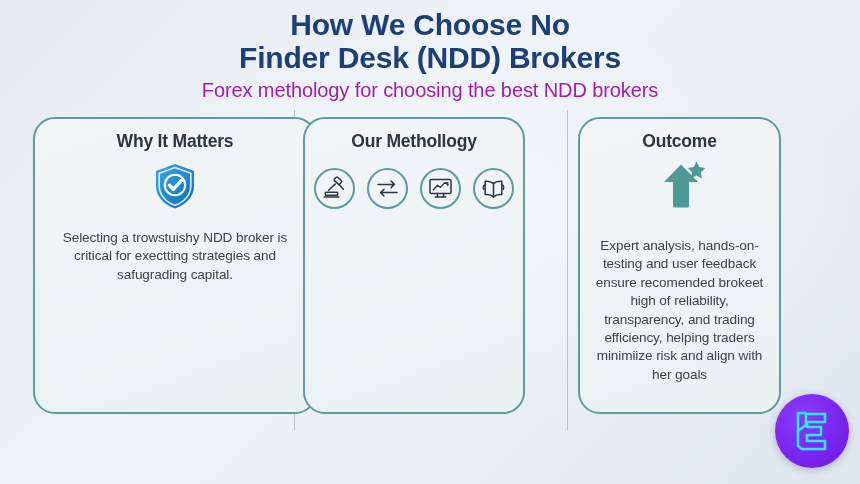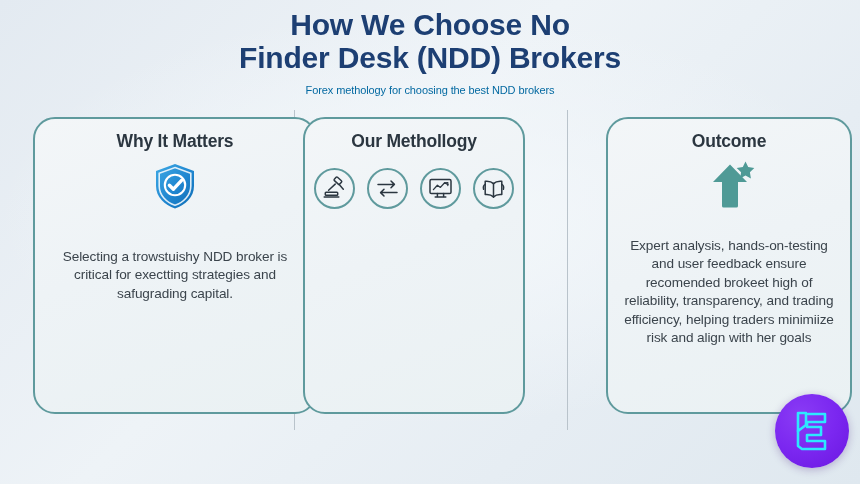--- a/index.html
+++ b/index.html
@@ -19,22 +19,22 @@
   .title {
     color:#1d3f73;
     font-weight:bold;
     font-size:30px;
     line-height:33px;
     letter-spacing:-0.2px;
   }
   .title .l2 { display:block; }
   .subtitle {
     margin-top:7px;
-    color:#0369a1;
-    font-size:11px;
+    color:#a21caf;
+    font-size:20px;
     line-height:18px;
     letter-spacing:-0.1px;
   }
 
   
   .divider { position:absolute; width:1px; background:#b9c3cb; top:110px; height:320px; }
   .divider.d1 { left:294px; }
   .divider.d2 { left:567px; }
 
   
@@ -44,21 +44,21 @@
     top:0;
     height:297px;
     border:2.2px solid #5f9a9d;
     border-radius:22px;
     background:linear-gradient(160deg,#f3f6f8 0%, #eef3f6 45%, #eaf1f3 100%);
     padding:12px 10px 0 10px;
     text-align:center;
   }
   .card.c1 { left:33px;  width:284px; }
   .card.c2 { left:303px; width:222px; }
-  .card.c3 { left:578px; width:246px;margin-left:28px; }
+  .card.c3 { left:578px; width:203px; }
 
   .card-title {
     color:#2b3640;
     font-weight:bold;
     font-size:17.5px;
     line-height:20px;
     letter-spacing:-0.2px;
   }
 
   .icon-area { height:62px; display:flex; align-items:center; justify-content:center; margin-top:6px; }
@@ -71,21 +71,21 @@
     background:transparent;
   }
 
   .card-body {
     color:#3b444c;
     font-size:13.6px;
     line-height:18.4px;
     letter-spacing:-0.1px;
     padding:0 2px;
   }
-  .card.c1 .card-body { margin-top:29px; }
+  .card.c1 .card-body { margin-top:10px; }
   .card.c2 .card-body { margin-top:10px; }
   .card.c3 .card-body { margin-top:18px; }
   .card.c3 .card-body { padding:0 0px; }
 
   
   .logo-badge {
     position:absolute;
     left:775px; top:394px;
     width:74px; height:74px;
     border-radius:50%;

